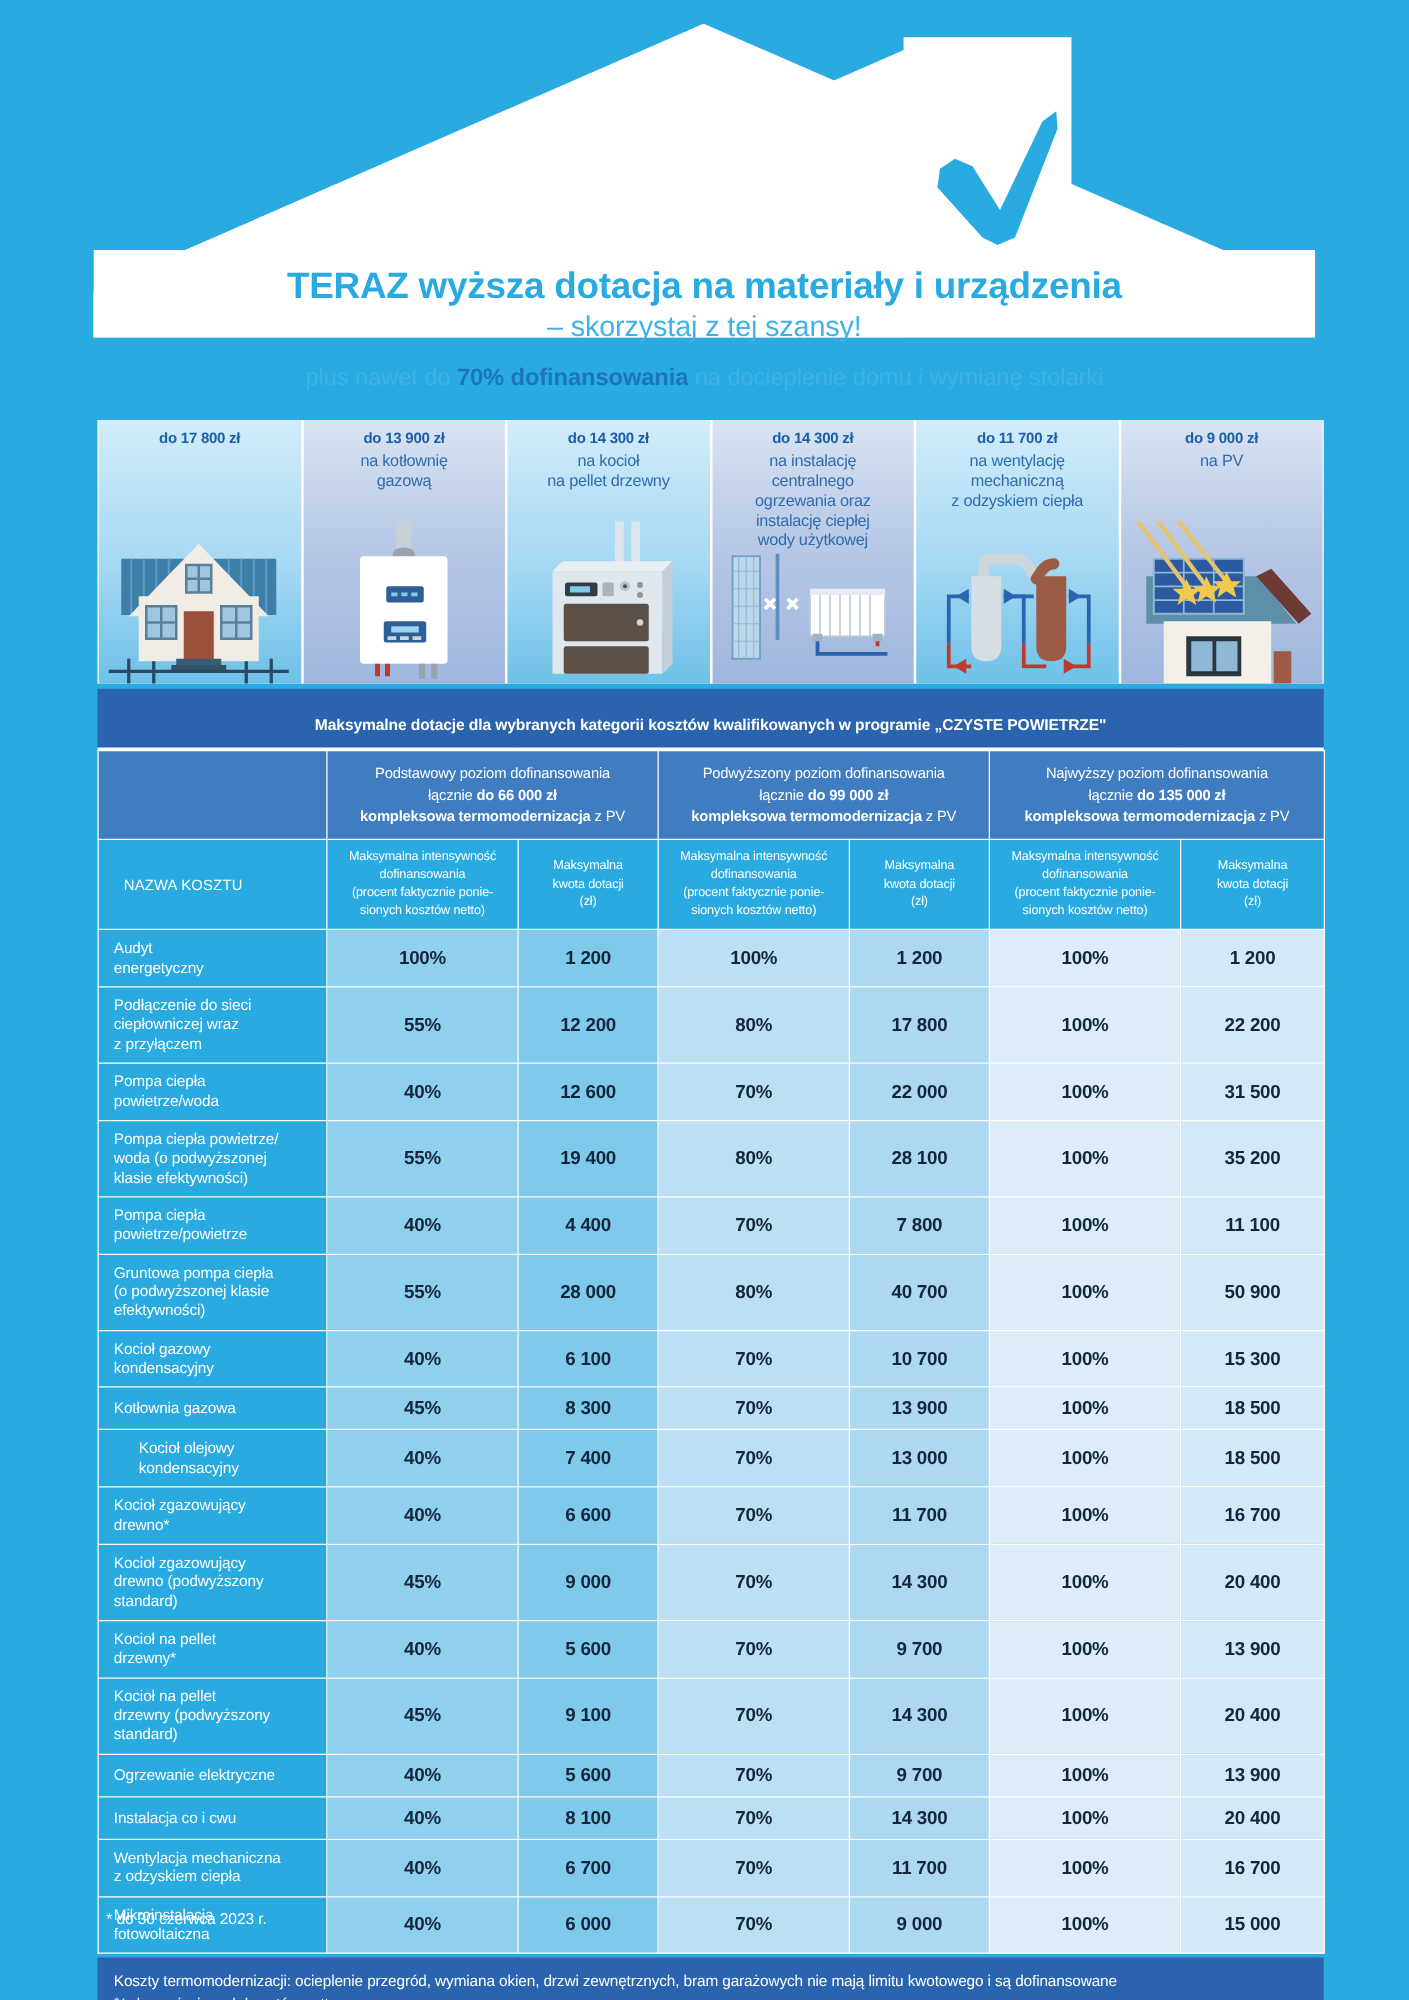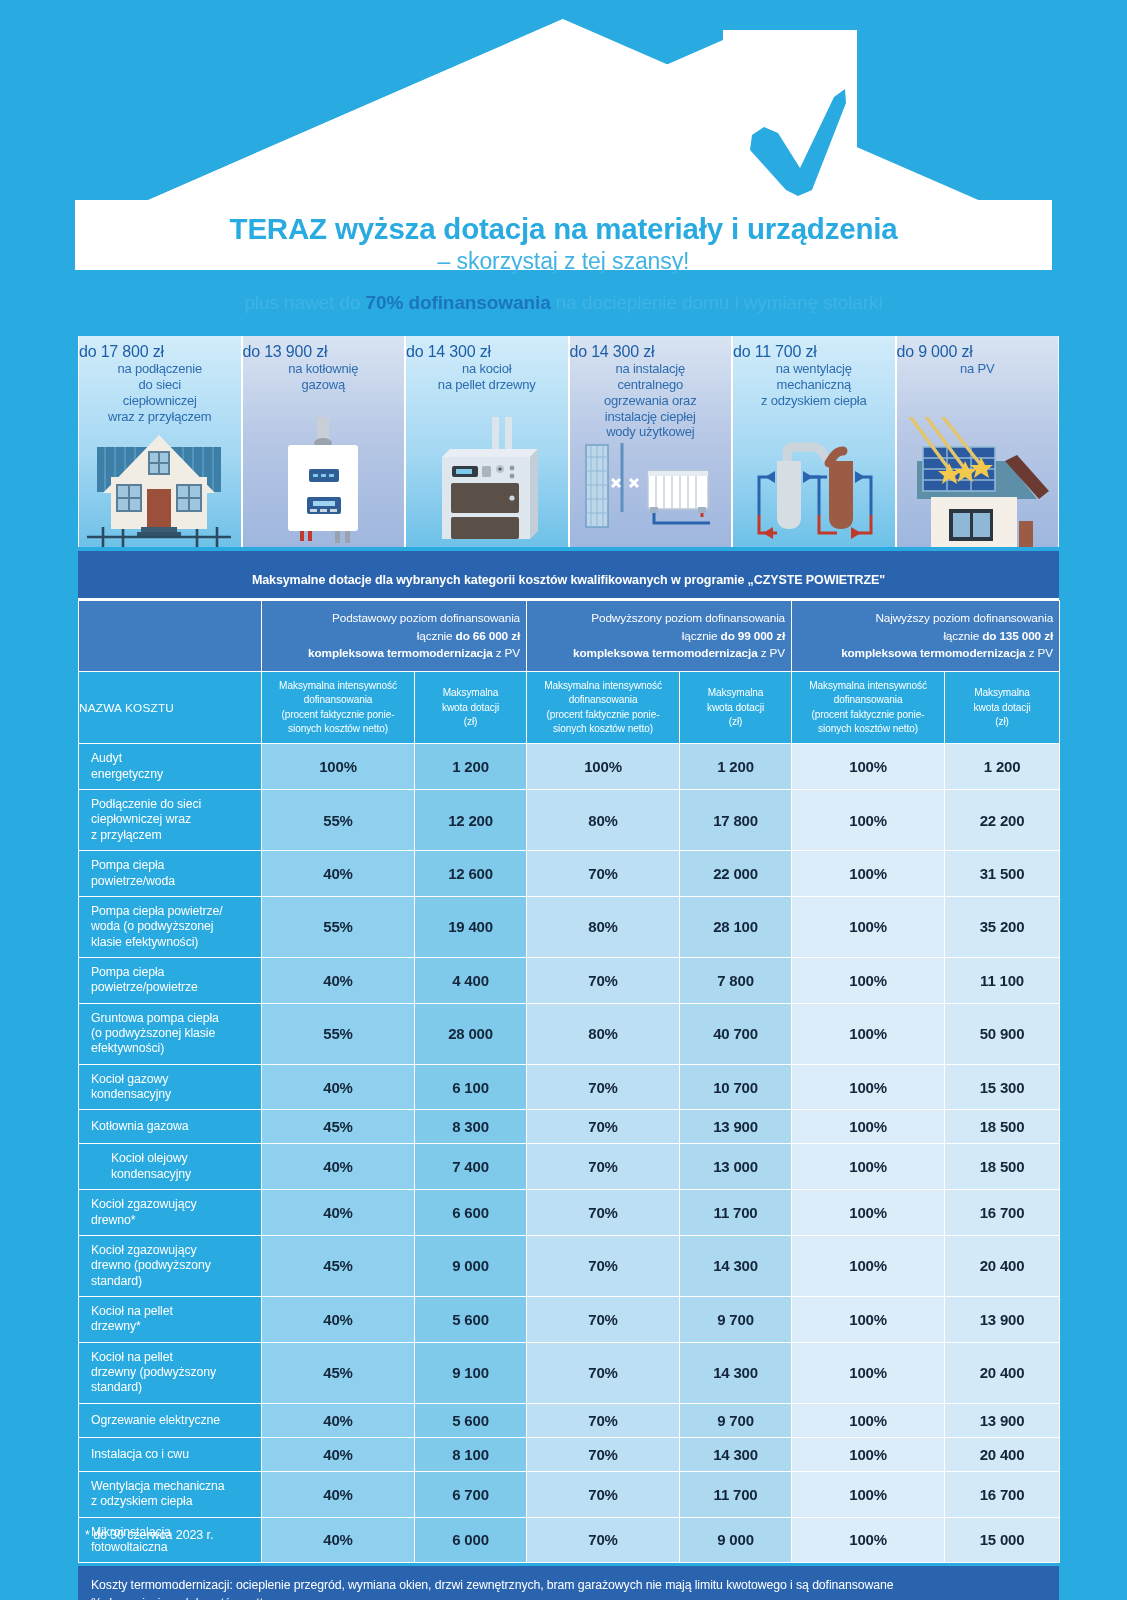--- a/index.html
+++ b/index.html
@@ -47,21 +47,22 @@
   .card {
     flex: 1;
     margin: 0 1px;
     position: relative;
     overflow: hidden;
     background: linear-gradient(180deg,#d9e4f2 0%, #b9c9e6 45%, #9fb6de 100%);
   }
   .card.alt { background: linear-gradient(180deg,#d2ecfa 0%,#a5d8f3 55%,#6ec1e8 100%); }
   .card-amount {
     position: absolute; top: 7px; left: 0; right: 0;
-    font-size: 16px; font-weight: normal; color: #1C5FA8;
+    text-align: center;
+    font-size: 12px; font-weight: bold; color: #1C5FA8;
     letter-spacing: -0.2px;
   }
   .card-desc {
     position: absolute; top: 25px; left: 0; right: 0;
     text-align: center;
     font-size: 13px; color: #2D6CAF; line-height: 1.22;
     letter-spacing: -0.2px;
     padding: 0 3px;
   }
   .card-art { position: absolute; bottom: 0; left: 0; right: 0; height: 130px; }
@@ -80,21 +81,21 @@
     font-weight: bold;
     padding: 22px 0 11px;
     letter-spacing: -0.1px;
     border-bottom: 2px solid #fff;
   }
   table { border-collapse: collapse; width: 981px; table-layout: fixed; }
   td, th { border: 1.5px solid #ffffff; vertical-align: middle; }
 
   .lvl-head {
     background: #3F7CC0; color: #fff;
-    text-align: right;
+    text-align: center;
     font-size: 11.8px;
     line-height: 1.5;
     padding: 9px 6px 8px;
     letter-spacing: -0.15px;
     font-weight: normal;
   }
   .lvl-head b { font-weight: bold; }
   .lvl-blank { background: #3F7CC0; }
 
   .sub-head {
@@ -103,21 +104,21 @@
     font-size: 10.1px;
     line-height: 1.42;
     padding: 7px 3px;
     font-weight: normal;
     letter-spacing: -0.1px;
   }
   .name-head {
     background: #29ABE2; color: #fff;
     text-align: left;
     font-size: 11.8px;
-    padding-left: 0;
+    padding-left: 20px;
     letter-spacing: 0.2px;
     font-weight: normal;
   }
 
   td.rowname {
     background: #29ABE2; color: #fff;
     font-size: 12.3px;
     line-height: 1.25;
     padding: 7px 6px 7px 12px;
     letter-spacing: -0.1px;
@@ -181,24 +182,20 @@
     <div class="hl1">TERAZ wyższa dotacja na materiały i urządzenia</div>
     <div class="hl2">– skorzystaj z tej szansy!</div>
     <div class="hl3"><span>plus nawet do </span><b>70% dofinansowania</b><span> na docieplenie domu i wymianę stolarki</span></div>
   </div>
 </div>
 
 <div class="cards">
 
   <div class="card alt">
     <div class="card-amount">do 17 800 zł</div>
-    <div class="card-desc" style="white-space:pre-line">na podłączenie
-do sieci
-ciepłowniczej
-wraz z przyłączem</div>
     <svg class="card-art" viewBox="0 0 160 130">
       <rect x="18" y="30" width="124" height="45" fill="#3E7FA8"></rect>
       <g stroke="#5a9cc4" stroke-width="1.6">
         <line x1="26" y1="30" x2="26" y2="75"></line>
           <line x1="36" y1="30" x2="36" y2="75"></line>
         <line x1="46" y1="30" x2="46" y2="75"></line>
           <line x1="56" y1="30" x2="56" y2="75"></line>
         <line x1="104" y1="30" x2="104" y2="75"></line>
           <line x1="114" y1="30" x2="114" y2="75"></line>
         <line x1="124" y1="30" x2="124" y2="75"></line>

